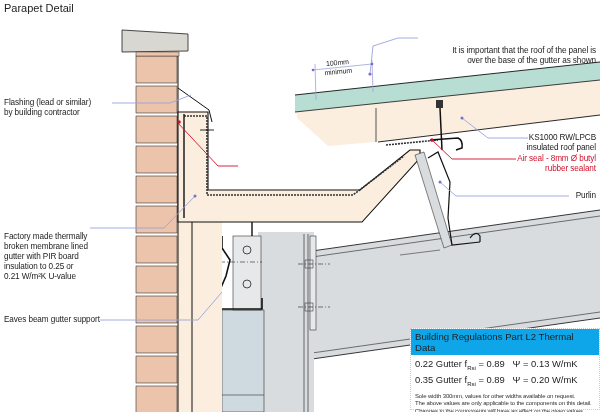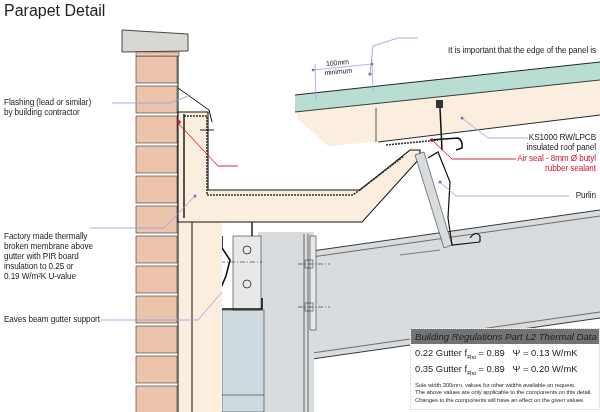--- a/index.html
+++ b/index.html
@@ -1,24 +1,24 @@
 <!DOCTYPE html>
 <html><head>
 <meta charset="utf-8">
 <style>
   html, body { margin: 0; padding: 0; background: #ffffff; }
   body { width: 600px; height: 412px; position: relative; overflow: hidden; font-family: "Liberation Sans", sans-serif; }
   #stage { position: absolute; left: 0; top: 0; width: 600px; height: 412px; }
-  .title { position: absolute; left: 4px; top: 2px; font-size: 16px; color: #222; }
+  .title { position: absolute; left: 4px; top: 2px; font-size: 11px; color: #222; }
   .lbl { position: absolute; font-size: 8.2px; line-height: 10px; color: #222; letter-spacing: -0.1px; }
   .lbl.red { color: #d0102a; }
   .lbl.right { text-align: right; }
   .lbl div { white-space: nowrap; }
   .thermal { position: absolute; left: 410px; top: 328px; width: 188px; height: 80px; border: 1px dotted #c8ccd4; background: #fff; }
-  .thermal .th-head { background: #737373; font-size: 9.6px; color: #222; padding: 2px 0 2px 4px; font-style: italic; }
+  .thermal .th-head { background: #0ea5e9; font-size: 9.6px; color: #222; padding: 2px 11px 2px 4px; }
   .thermal .th-row { font-size: 9.4px; color: #222; padding: 0 4px; line-height: 11px; white-space: nowrap; }
   .thermal .th-rows { padding-top: 3px; }
   .thermal .th-note { font-size: 6px; color: #333; padding: 3px 4px 0 4px; line-height: 7.5px; white-space: nowrap; letter-spacing: -0.15px; }
   .th-sub { font-size: 6px; }
 </style>
 </head>
 <body>
 
 <div id="stage">
 <svg width="600" height="412" viewBox="0 0 600 412" xmlns="http://www.w3.org/2000/svg">
@@ -142,33 +142,34 @@
 
 <div class="title">Parapet Detail</div>
 
 <div class="lbl" style="left:4px; top:98px;">
   <div>Flashing (lead or similar)</div>
   <div>by building contractor</div>
 </div>
 
 <div class="lbl" style="left:4px; top:222px;margin-top:10px;">
   <div>Factory made thermally</div>
-  <div>broken membrane above</div>
+  <div>broken membrane lined</div>
   <div>gutter with PIR board</div>
   <div>insulation to 0.25 or</div>
-  <div>0.19 W/m²K U-value</div>
+  <div>0.21 W/m²K U-value</div>
 </div>
 
 <div class="lbl" style="left:4px; top:315px;">
   <div>Eaves beam gutter support</div>
 </div>
 
 
 <div class="lbl right" style="right:4px; top:46px;">
-  <div>It is important that the edge of the panel is</div>
+  <div>It is important that the roof of the panel is</div>
+  <div>over the base of the gutter as shown</div>
 </div>
 
 <div class="lbl" style="left:324px; top:58px; font-size:7px; line-height:9px; text-align:center; transform:rotate(-5deg);">
   <div>100mm</div>
   <div>minimum</div>
 </div>
 
 <div class="lbl right" style="right:4px; top:133px;">
   <div>KS1000 RW/LPCB</div>
   <div>insulated roof panel</div>

